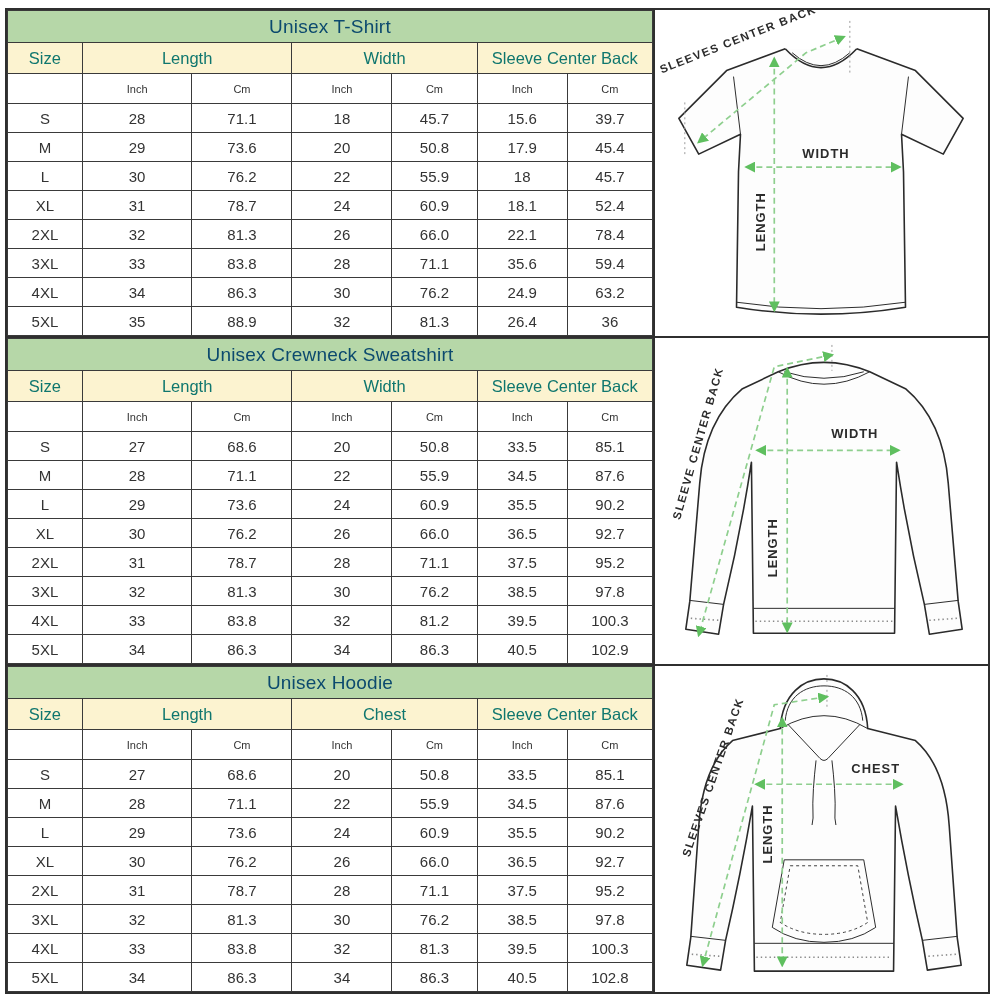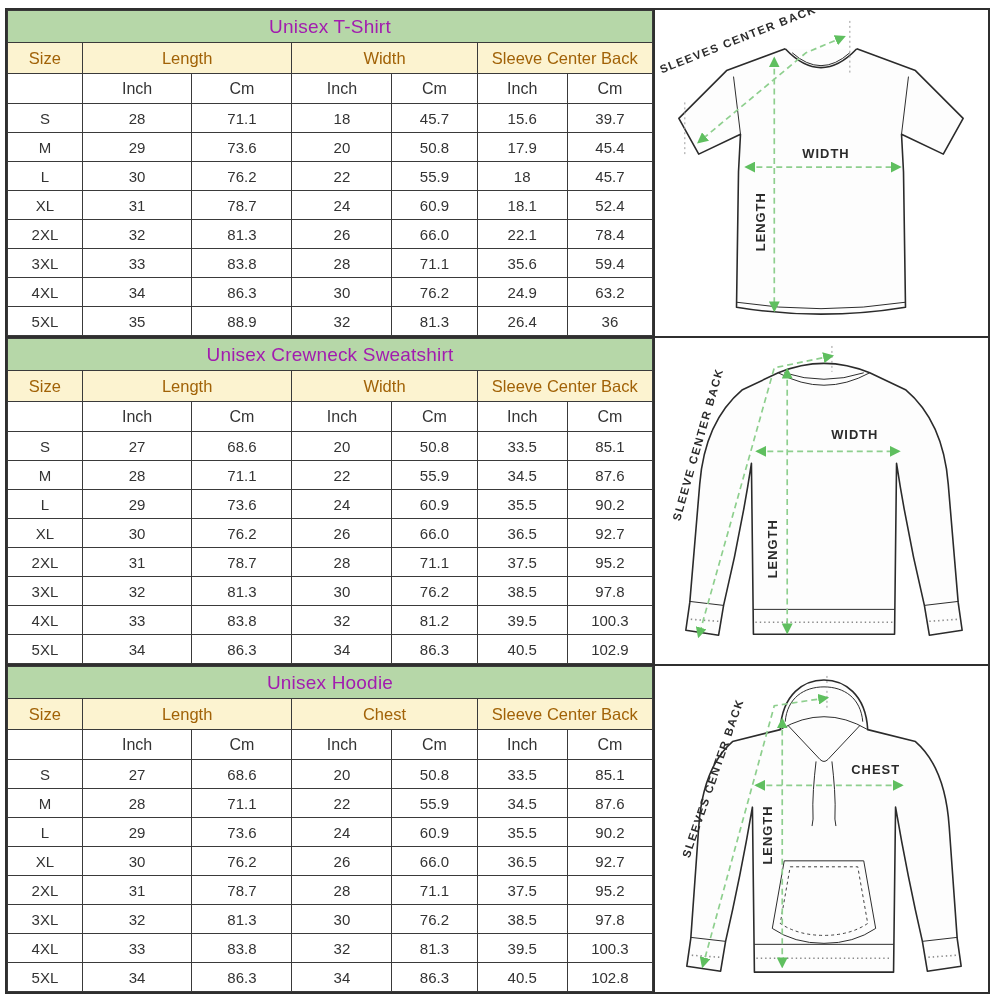--- a/index.html
+++ b/index.html
@@ -14,33 +14,33 @@
   }
   *{box-sizing:border-box;margin:0;padding:0;}
   html,body{width:1000px;background:#ffffff;font-family:"Liberation Sans",sans-serif;}
   .sheet{
     width:985px;
     margin:8px 0 0 5px;
     border:2px solid var(--frame);
     background:#ffffff;
   }
   .section{display:flex;}
-  .section + .section{border-top:2px solid var(--frame);align-items:flex-end;}
+  .section + .section{border-top:2px solid var(--frame);}
   .tablewrap{width:648px;border-right:2px solid var(--frame);}
   table{width:100%;border-collapse:collapse;table-layout:fixed;color:var(--text);}
   th,td{border:1px solid var(--border);text-align:center;vertical-align:middle;font-weight:normal;}
   .title-row th{
     background:var(--title-bg);
-    height:32px;font-size:19px;font-weight:500;letter-spacing:.2px;color:#a21caf;
+    height:32px;font-size:19px;font-weight:500;letter-spacing:.2px;color:#0c4a6e;
   }
   .group-row th{
     background:var(--header-bg);
-    height:31px;font-size:16.5px;color:#a16207;
+    height:31px;font-size:16.5px;color:#0f766e;
   }
-  .units-row th{height:30px;font-size:16px;background:#fff;}
+  .units-row th{height:30px;font-size:11px;background:#fff;}
   tbody td{height:29px;font-size:15px;background:#fff;}
   .diagram{flex:1;background:#fff;overflow:hidden;}
   .diagram svg{width:100%;height:100%;display:block;}
 
   
   .garment path,.garment line{stroke:var(--sketch);stroke-width:1.6;fill:none;}
   .garment .fill{fill:#fdfdfd;}
   .garment .thin{stroke-width:1;}
   .garment .stitch{stroke-width:.9;stroke-dasharray:3 3;}
   .rib{stroke:#777;stroke-dasharray:1.4 3;opacity:.55;fill:none;}

